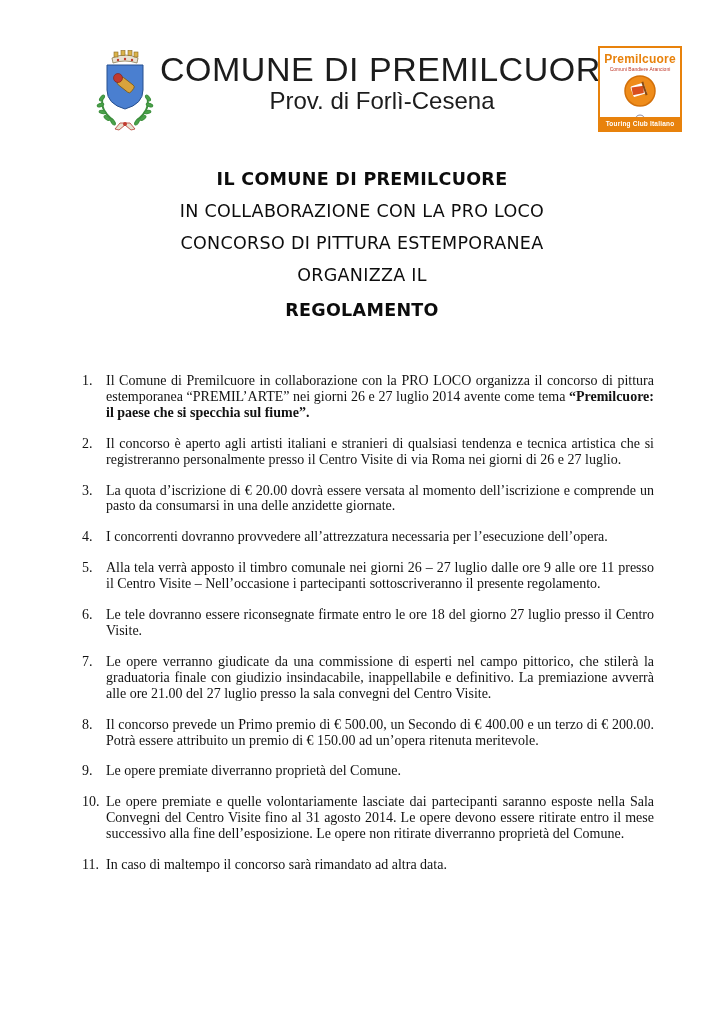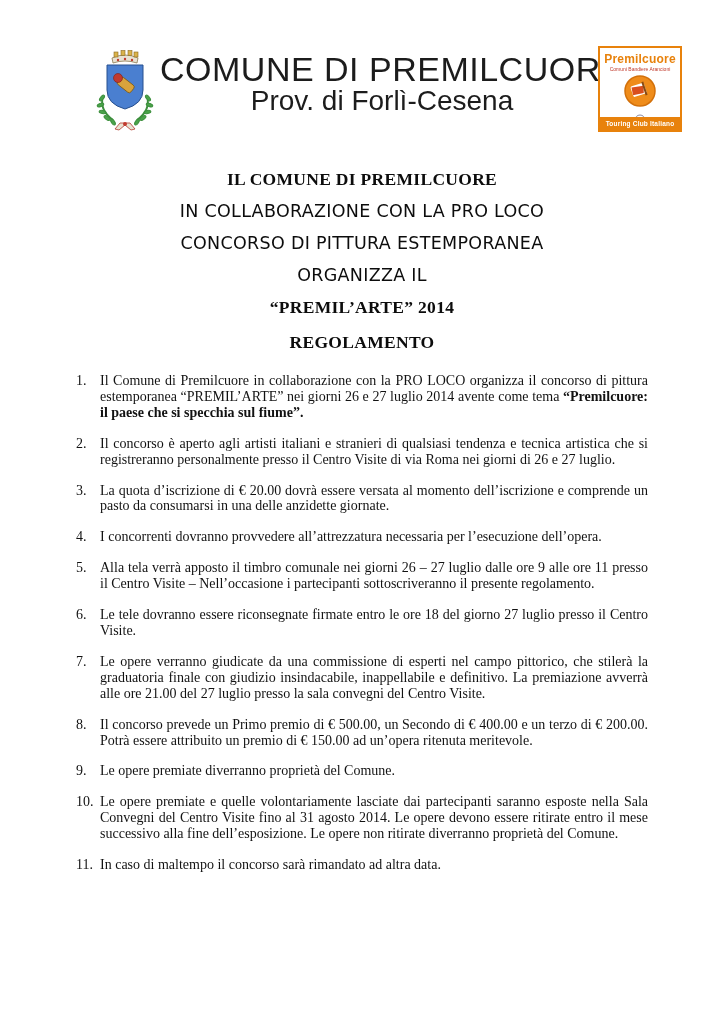--- a/index.html
+++ b/index.html
@@ -10,21 +10,21 @@
 
   
   .header { position:absolute; top:46px; left:0; width:100%; height:88px; }
   .crest { position:absolute; left:90px; top:2px; width:70px; height:84px; }
   .header-center { position:absolute; left:160px; right:120px; top:4px; text-align:center; }
   .muni-title {
     font-family:"Liberation Sans", sans-serif; font-size:34px; line-height:38px;
     font-weight:400; color:#1c1c1c; letter-spacing:0.5px; white-space:nowrap;
   }
   .muni-sub {
-    font-family:"Liberation Sans", sans-serif; font-size:28px; line-height:24px;
+    font-family:"Liberation Sans", sans-serif; font-size:24px; line-height:24px;
     font-weight:400; color:#1c1c1c; margin-top:1px;
   }
   .badge {
     position:absolute; right:42px; top:0; width:84px; height:86px;
     border:2px solid #e8820c; box-sizing:border-box; background:#fff;
     font-family:"Liberation Sans", sans-serif; text-align:center;
   }
   .badge-town { color:#e8820c; font-size:12px; font-weight:bold; margin-top:4px; letter-spacing:0.2px; }
   .badge-assoc { color:#c0392b; font-size:5px; line-height:6px; }
   .badge-logo { margin-top:2px; }
@@ -33,25 +33,25 @@
     position:absolute; bottom:0; left:0; width:100%; height:13px; background:#e8820c;
     color:#fff; font-size:6.5px; font-weight:bold; line-height:13px; letter-spacing:0.2px;
   }
 
   
   .title-block {
     position:absolute; top:170px; left:0; width:100%; text-align:center;
     font-family:"DejaVu Sans", sans-serif; color:#0c0c0c;
   }
   .tb-line { font-size:17.5px; line-height:19px; margin:0 0 13px 0; font-weight:400; letter-spacing:0.3px; }
-  .tb-line.bold { font-weight:700;font-family:Liberation Serif, serif; }
+  .tb-line.bold { font-weight:700; }
   .tb-line.gap { margin-top:16px; }
 
   
-  .rules { position:absolute; top:373px; left:76px; width:572px; }
+  .rules { position:absolute; top:373px; left:82px; width:572px; }
   .rule {
     text-align:justify; font-size:14px; line-height:15.9px;
     padding-left:24px; margin-bottom:15px; color:#121212;
   }
   .rule .num { display:inline-block; width:24px; margin-left:-24px; }
   .rule .b { font-weight:bold; }
 </style>
 </head>
 <body>
 
@@ -129,21 +129,20 @@
       </div>
       <div class="badge-strip">Touring Club Italiano</div>
     </div>
   </div>
 
   <div class="title-block">
     <div class="tb-line bold">IL COMUNE DI PREMILCUORE</div>
     <div class="tb-line">IN COLLABORAZIONE CON LA PRO LOCO</div>
     <div class="tb-line">CONCORSO DI PITTURA ESTEMPORANEA</div>
     <div class="tb-line">ORGANIZZA IL</div>
-    <div class="tb-line bold">“PREMIL’ARTE” 2014</div>
     <div class="tb-line bold gap">REGOLAMENTO</div>
   </div>
 
   <div class="rules">
       <div class="rule"><span class="num">1.</span><span>Il Comune di Premilcuore in collaborazione con la PRO LOCO organizza il concorso di pittura estemporanea “PREMIL’ARTE” nei giorni 26 e 27 luglio 2014 avente come tema </span><span class="b">“Premilcuore: il paese che si specchia sul fiume”.</span></div>
       <div class="rule"><span class="num">2.</span><span>Il concorso è aperto agli artisti italiani e stranieri di qualsiasi tendenza e tecnica artistica che si registreranno personalmente presso il Centro Visite di via Roma nei giorni di 26 e 27 luglio.</span></div>
       <div class="rule"><span class="num">3.</span><span>La quota d’iscrizione di € 20.00 dovrà essere versata al momento dell’iscrizione e comprende un pasto da consumarsi in una delle anzidette giornate.</span></div>
       <div class="rule"><span class="num">4.</span><span>I concorrenti dovranno provvedere all’attrezzatura necessaria per l’esecuzione dell’opera.</span></div>
       <div class="rule"><span class="num">5.</span><span>Alla tela verrà apposto il timbro comunale nei giorni 26 – 27 luglio dalle ore 9 alle ore 11 presso il Centro Visite – Nell’occasione i partecipanti sottoscriveranno il presente regolamento.</span></div>
       <div class="rule"><span class="num">6.</span><span>Le tele dovranno essere riconsegnate firmate entro le ore 18 del giorno 27 luglio presso il Centro Visite.</span></div>

